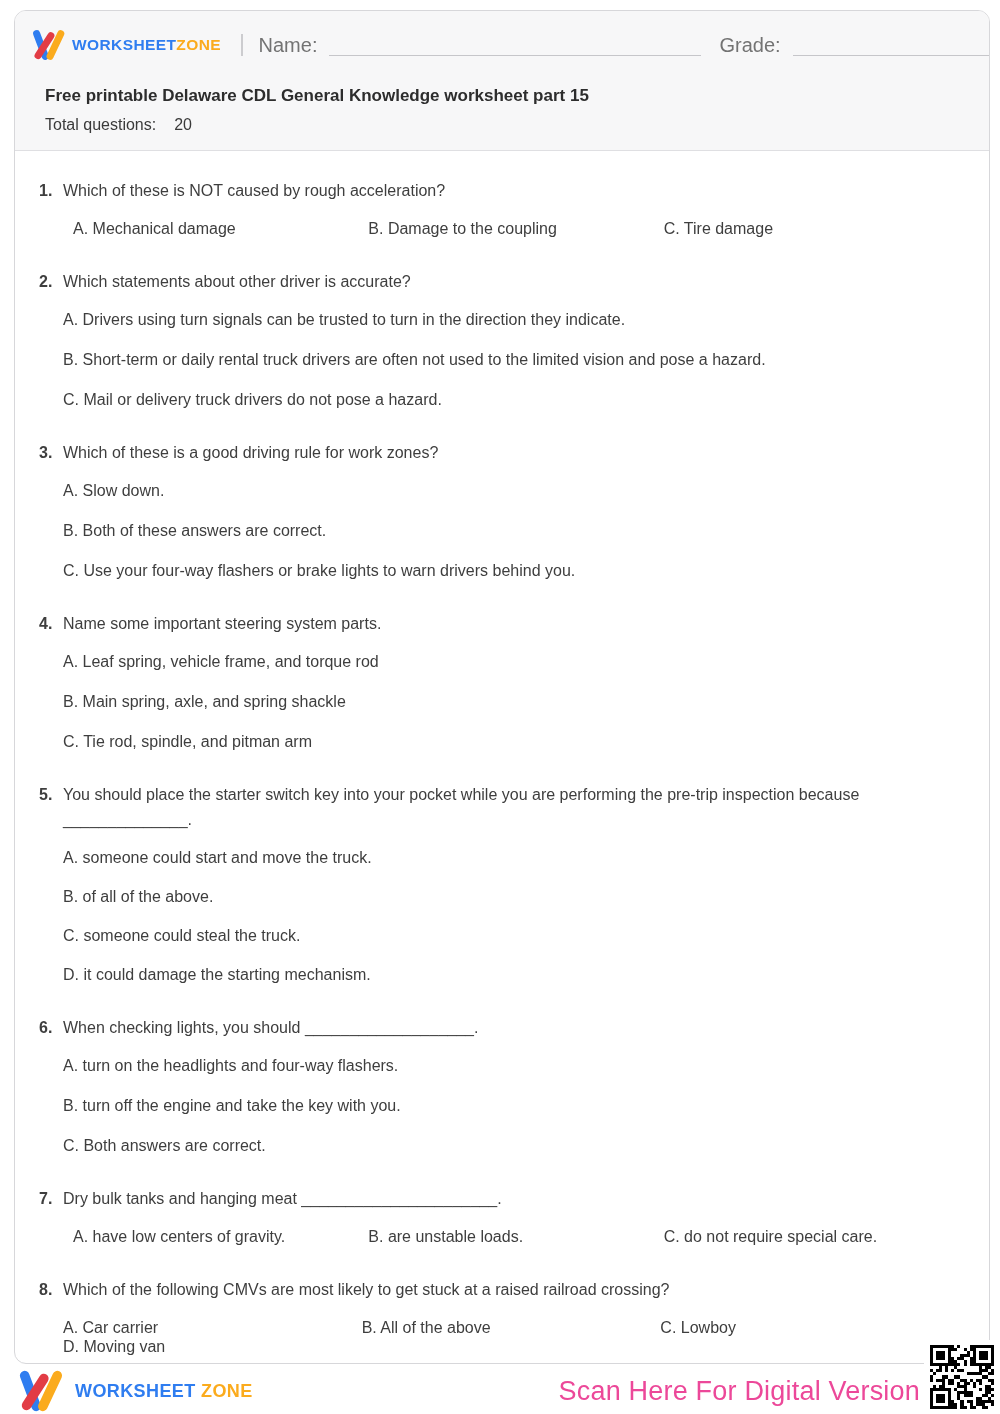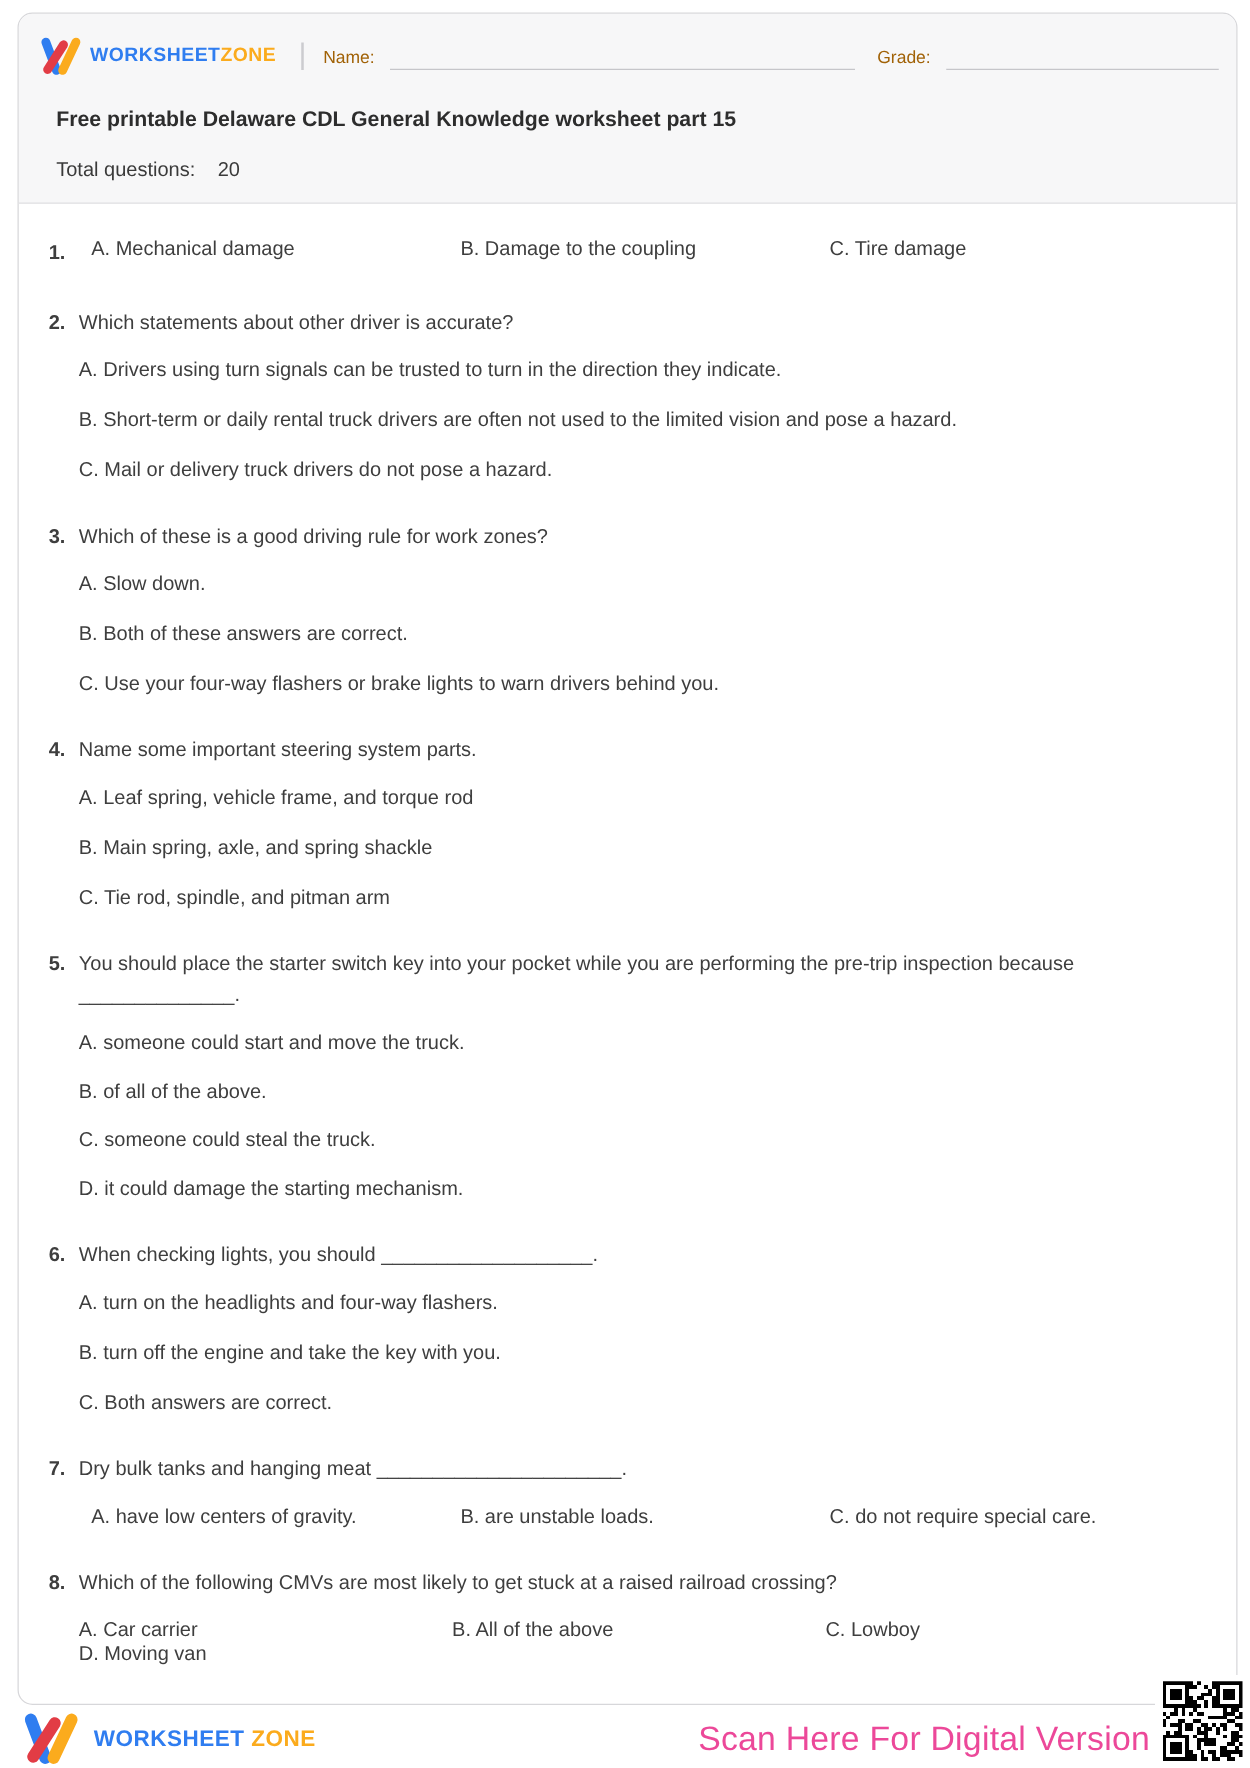--- a/index.html
+++ b/index.html
@@ -25,28 +25,28 @@
     background:#f7f7f8;border-bottom:1.5px solid #dfdfe2;
     padding:16px 26px 16px 16px;
   }
   .logo-row{display:flex;align-items:center;height:36px;}
   .logo{display:flex;align-items:center;gap:7px;flex:none;}
   .logo-mark{flex:none;display:block;}
   .logo-text{font-weight:bold;font-size:15.5px;letter-spacing:.4px;white-space:nowrap;}
   .logo-text .w1{color:var(--brand-blue);}
   .logo-text .w2{color:var(--brand-orange);}
   .vdivider{width:1.5px;height:22px;background:#cccccf;margin:0 16px 0 20px;flex:none;}
-  .field-label{font-size:14px;color:#a16207;flex:none;}
+  .field-label{font-size:20px;color:#737373;flex:none;}
   .write-line{border-bottom:1.5px solid var(--line);height:22px;flex:none;}
   .name-line{width:372px;margin-left:12px;}
   .grade-label{margin-left:18px;}
   .grade-line{width:218px;margin-left:12px;}
   .title-block{margin:22px 0 0 14px;}
   .sheet-title{font-size:17px;font-weight:bold;color:#2d2d2d;line-height:22px;}
-  .total-row{margin-top:21px;font-size:16px;color:#3a3a3a;}
+  .total-row{margin-top:9px;font-size:16px;color:#3a3a3a;}
   .total-value{margin-left:18px;}
   
   .questions{padding:27px 30px 0 24px;}
   .question{display:flex;margin-bottom:31px;font-size:16px;color:var(--ink);}
   .q-num{width:24px;flex:none;font-weight:bold;line-height:25px;}
   .q-body{flex:1;min-width:0;}
   .q-text{line-height:25px;margin-bottom:16px;}
   .q-text.no-opts{margin-bottom:0;}
   .option{line-height:19px;}
   .options.stack .option + .option{margin-top:21px;}
@@ -92,20 +92,21 @@
     <div class="title-block">
       <div class="sheet-title">Free printable Delaware CDL General Knowledge worksheet part 15</div>
       <div class="total-row"><span>Total questions:</span><span class="total-value">20</span></div>
     </div>
   </div>
 
   <div class="questions">
       <div class="question">
         <span class="q-num">1.</span>
         <div class="q-body">
+          <div class="q-text">Which of these is NOT caused by rough acceleration?</div>
           <div class="options cols-3">
             <div class="option">A. Mechanical damage</div>
             <div class="option">B. Damage to the coupling</div>
             <div class="option">C. Tire damage</div>
           </div>
         </div>
       </div>
       <div class="question">
         <span class="q-num">2.</span>
         <div class="q-body">

